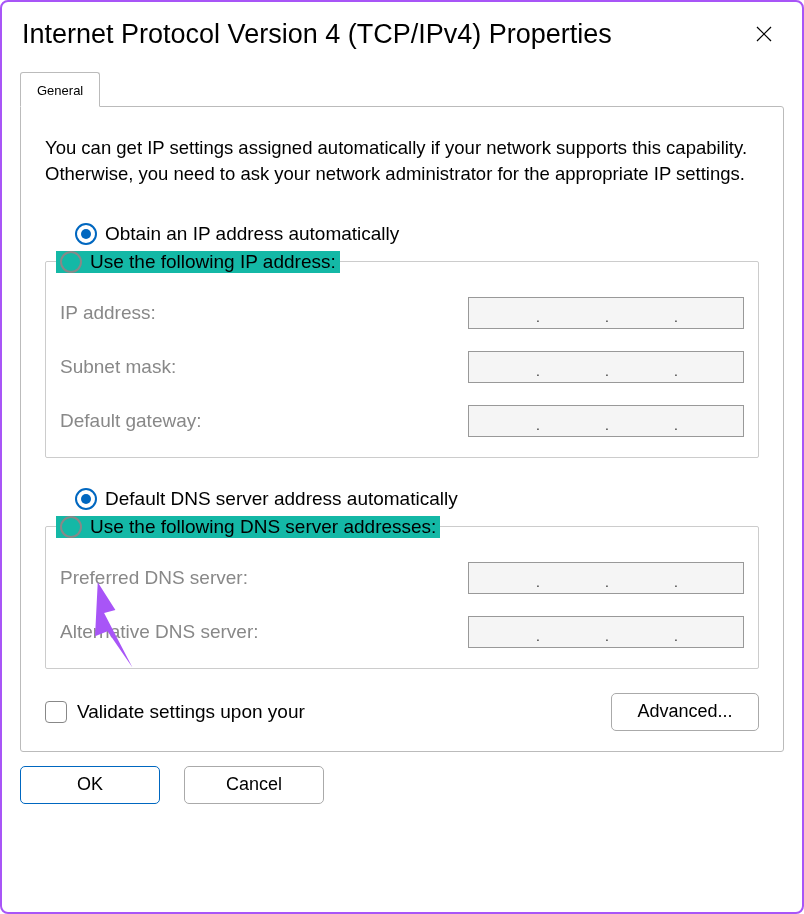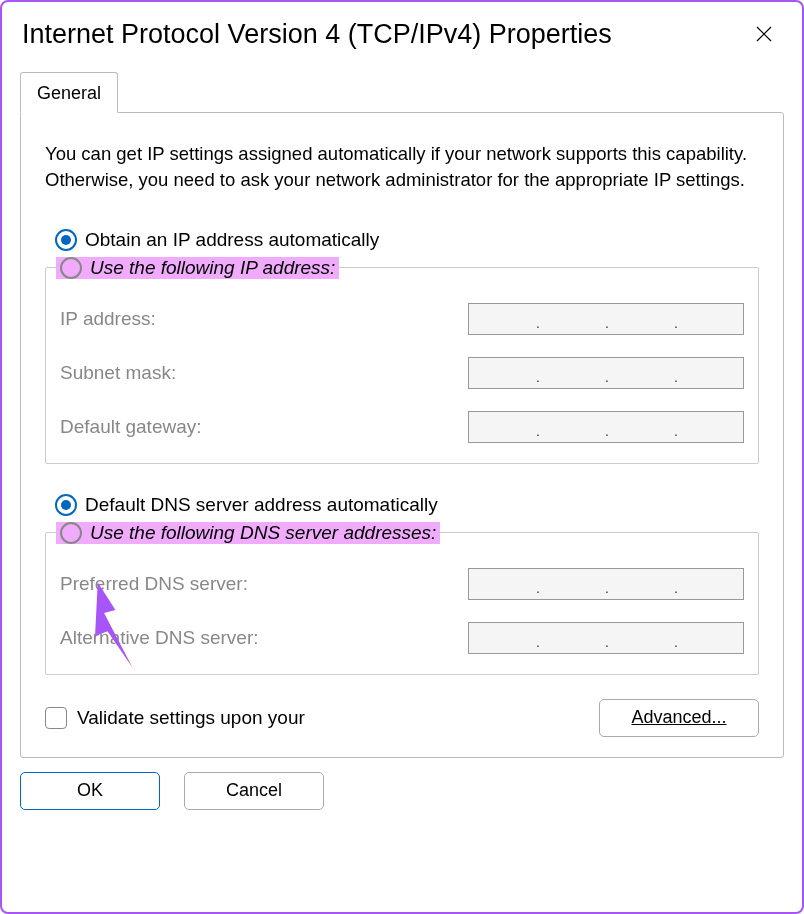--- a/index.html
+++ b/index.html
@@ -42,21 +42,21 @@
     .tabs-wrap {
       margin: 18px 18px 0 18px;
       position: relative;
     }
     .tabs {
       display: flex;
       align-items: flex-end;
     }
     .tab {
       padding: 10px 16px 8px 16px;
-      font-size: 18px;
+      font-size: 13px;
       cursor: pointer;
       border: 1px solid transparent;
       border-bottom: none;
       position: relative;
       z-index: 2;
     }
     .tab.active {
       border: 1px solid #bbb;
       border-bottom: 1px solid #fff;
       background: #fff;
@@ -109,23 +109,22 @@
       margin: 0 0 30px 0;
       padding: 18px 14px 10px 14px;
       position: relative;
     }
     fieldset.group legend {
       padding: 0;
       margin-left: -4px;
     }
     fieldset.group legend .radio-row {
       margin-bottom: 0;
-      background: #f0abfc;
+      background: #14b8a6;
       padding: 0 4px;
-      font-style: italic;
     }
     .field-row {
       display: flex;
       align-items: center;
       justify-content: space-between;
       margin: 6px 0 22px 0;
     }
     .field-label {
       color: #888;
       font-size: 19px;
@@ -174,44 +173,43 @@
       border-radius: 5px;
       background: #fff;
       font-size: 18px;
       font-family: inherit;
       cursor: pointer;
       display: inline-flex;
       align-items: center;
       justify-content: center;
     }
     .btn.advanced {
-      width: 160px;
+      width: 148px;
       padding: 0 28px;
-      text-decoration: underline;
     }
     .footer {
       display: flex;
       justify-content: flex-start;
       gap: 24px;
       padding: 14px 18px 16px 18px;
     }
     .btn.primary {
       border: 1.5px solid #0067c0;
     }
     .arrow-svg {
       position: absolute;
       left: 64px;
       top: 564px;
       width: 120px;
       height: 120px;
       pointer-events: none;
       z-index: 10;
     }
     .top-radio {
-      margin-left: 10px;
+      margin-left: 30px;
       margin-bottom: 6px;
     }
   </style>
 </head>
 <body>
 
 <div class="titlebar">
   <h1>Internet Protocol Version 4 (TCP/IPv4) Properties</h1>
   <div class="close-btn">
     <svg width="16" height="16" viewBox="0 0 16 16">

